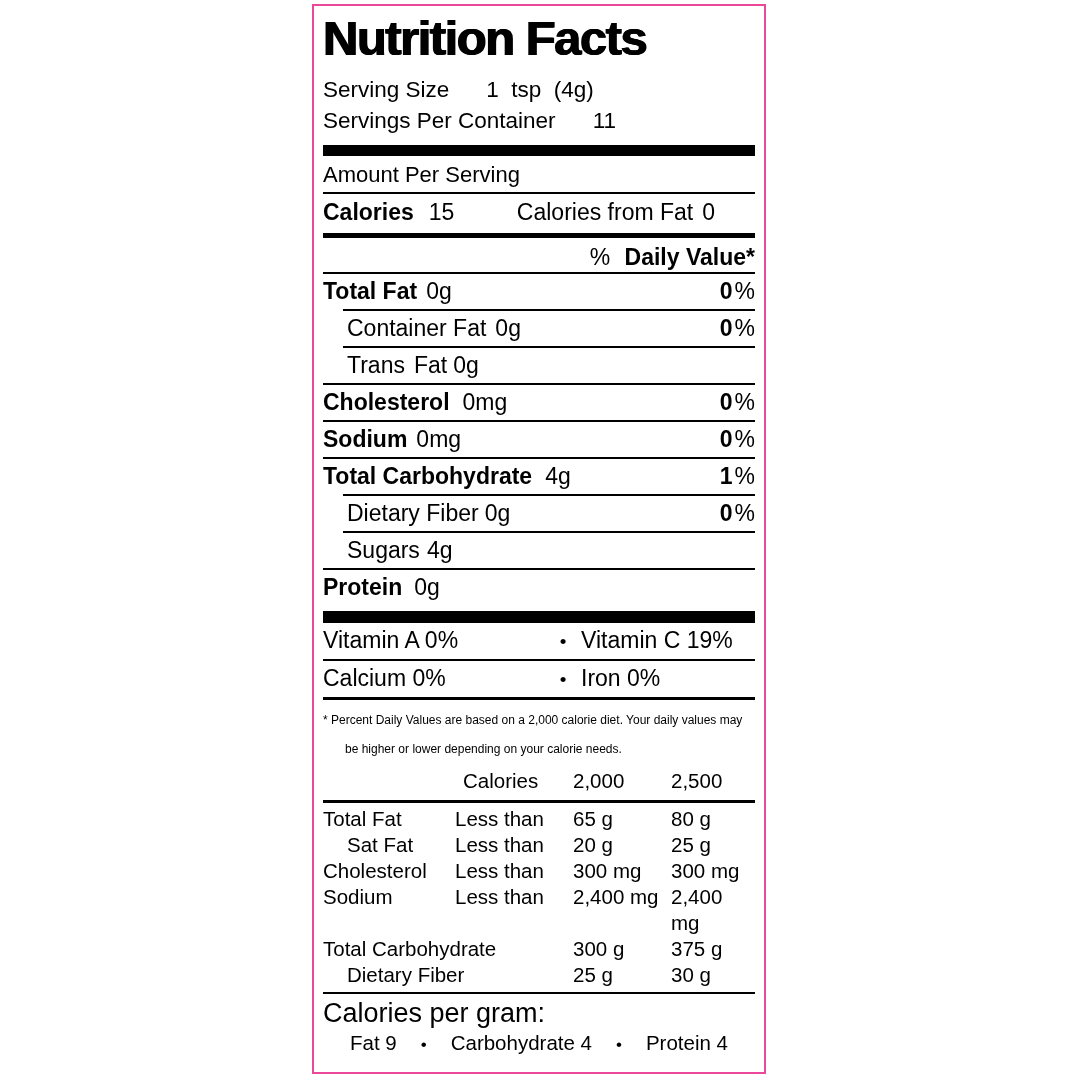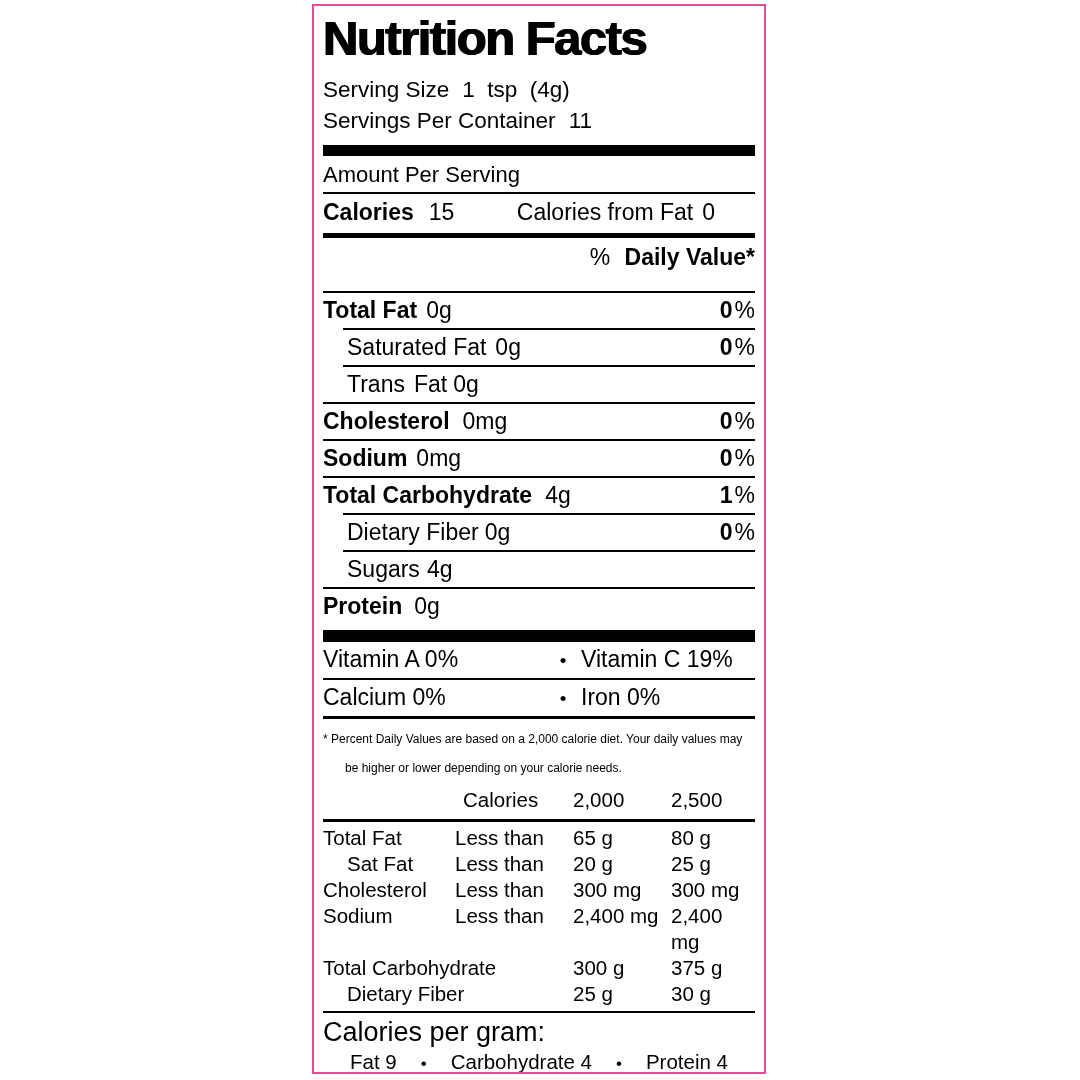--- a/index.html
+++ b/index.html
@@ -12,35 +12,35 @@
     position:absolute;left:312px;top:4px;width:454px;height:1070px;
     box-sizing:border-box;border:2px solid #ec4899;background:#fff;
     padding:2px 9px 0 9px;display:flex;flex-direction:column;overflow:hidden;
   }
   .title{
     font-size:49px;font-weight:bold;letter-spacing:-1.5px;line-height:1.1;
     margin:4px 0 8px 0;
     text-shadow:0.7px 0 0 #000,-0.7px 0 0 #000;
     white-space:nowrap;
   }
-  .serv-line{font-size:22.5px;line-height:31px;display:flex;align-items:baseline;}
+  .serv-line{font-size:22.5px;line-height:31px;display:flex;align-items:baseline;gap:24px;}
   .serv-line .val{margin-left:13px;white-space:pre-wrap;}
   .bar-thick{height:11px;background:#000;margin:9px 0 0 0;flex:none;}
   .bar-thick2{height:12px;background:#000;margin:6px 0 0 0;flex:none;}
   .hr{border:0;border-top:2px solid #000;margin:0;flex:none;}
   .hr.ind{margin-left:20px;}
   .hr.med{border-top-width:5px;}
   .hr.semi{border-top-width:3px;}
   .aps{font-size:22px;font-weight:normal;padding:6px 0 4px 0;}
   .cal-row{display:flex;align-items:baseline;font-size:23px;padding:5px 0 7px 0;}
   .cal-row .cal-label{font-weight:bold;}
   .cal-row .cal-val{margin-left:15px;}
   .cal-fat{margin-left:auto;margin-right:40px;display:flex;align-items:baseline;}
   .cal-fat .v{margin-left:9px;}
-  .dv-head{font-size:23px;text-align:right;padding:6px 0 20px 0;}
+  .dv-head{font-size:23px;text-align:right;padding:6px 0 1px 0;}
   .dv-head .pct{font-weight:normal;}
   .dv-head .lbl{font-weight:bold;margin-left:8px;}
   .nrow{display:flex;align-items:baseline;font-size:23px;line-height:27px;padding:4px 0;}
   .nrow .nm{font-weight:bold;}
   .nrow .nm-reg{font-weight:normal;}
   .nrow .it{}
   .nrow .amt{margin-left:9px;}
   .nrow.ind{padding-left:24px;}
   .dv{margin-left:auto;display:flex;align-items:baseline;}
   .dv .num{font-weight:bold;}
@@ -100,21 +100,21 @@
     <span class="nm">Total Fat</span>
     <span class="amt">0g</span>
     <span class="dv">
       <span class="num">0</span>
       <span class="sign">%</span>
     </span>
   </div>
   <hr class="hr ind">
 
   <div class="nrow ind">
-    <span class="nm-reg">Saturated Fat</span>
+    <span class="nm-reg">Container Fat</span>
     <span class="amt">0g</span>
     <span class="dv">
       <span class="num">0</span>
       <span class="sign">%</span>
     </span>
   </div>
   <hr class="hr ind">
 
   <div class="nrow ind">
     <span class="nm-reg it">Trans</span>

